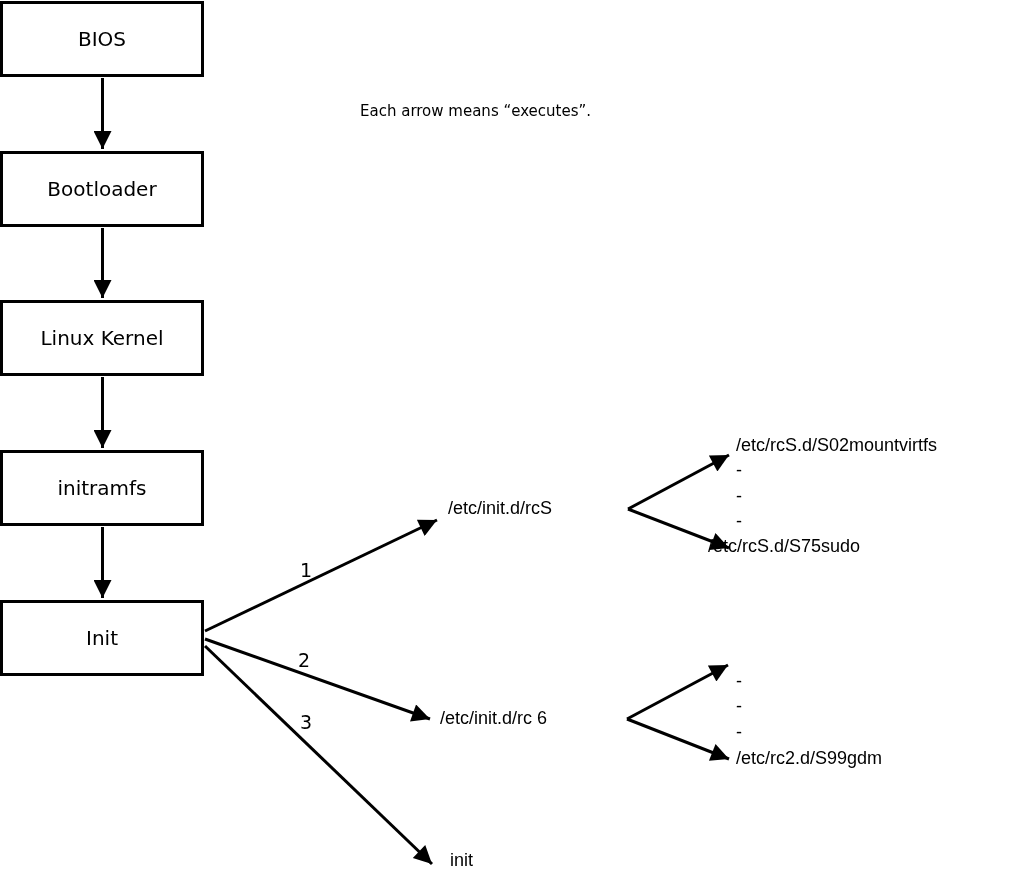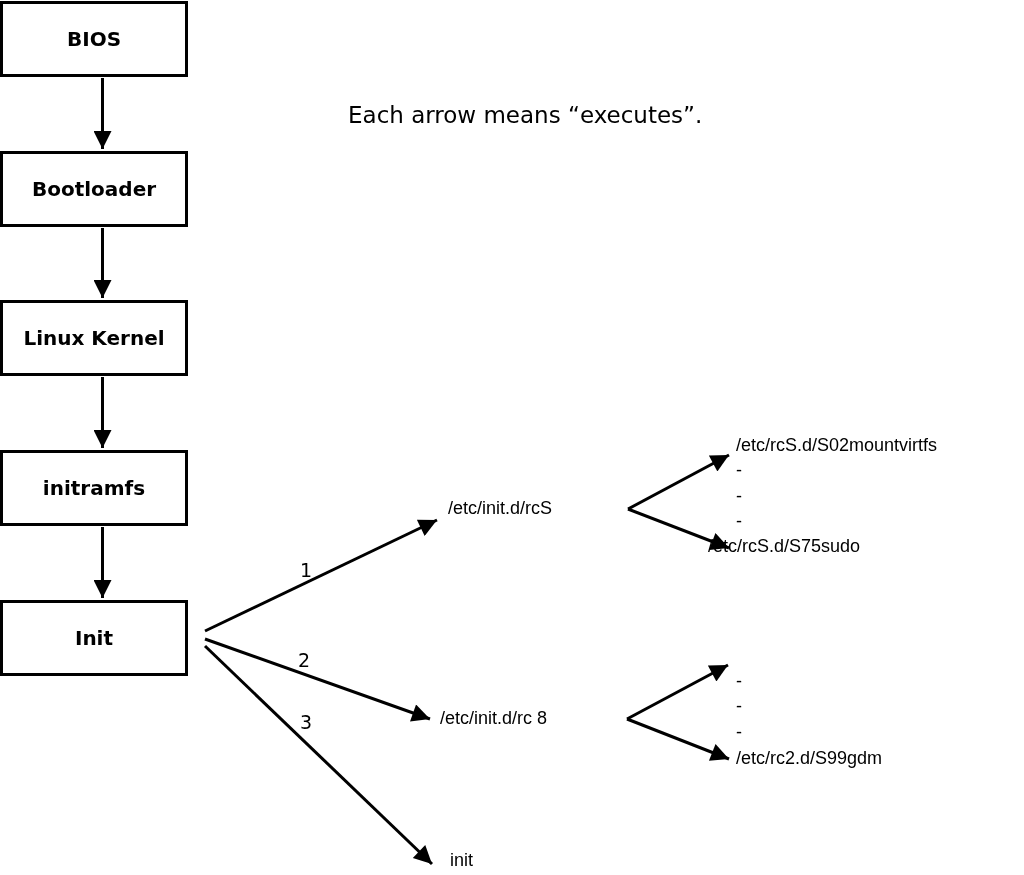--- a/index.html
+++ b/index.html
@@ -23,36 +23,35 @@
     width: 1024px;
     height: 875px;
   }
   #arrows line {
     stroke: var(--ink, #000000);
     stroke-width: 3;
   }
   .box {
     position: absolute;
     left: 0;
-    width: 188px;
+    width: 204px;
     height: 76px;
     box-sizing: border-box;
     border: 3px solid var(--ink, #000000);
     background: #ffffff;
     display: flex;
     align-items: center;
     justify-content: center;
     font-size: 20px;
-    font-weight: bold;
   }
   .note {
     position: absolute;
-    left: 348px;
+    left: 360px;
     top: 102px;
-    font-size: 23px;
+    font-size: 15px;
   }
   .num {
     position: absolute;
     font-size: 19px;
     line-height: 22px;
   }
   .mono {
     position: absolute;
     font-family: Liberation Sans, sans-serif;
     font-size: 18px;
@@ -109,21 +108,21 @@
   <div class="num" style="left:298px; top:649px">2</div>
   <div class="num" style="left:300px; top:711px">3</div>
 
   <div class="mono" style="left:448px; top:497px">/etc/init.d/rcS</div>
   <div class="mono" style="left:736px; top:434px">/etc/rcS.d/S02mountvirtfs</div>
   <div class="mono" style="left:736px; top:459px">-</div>
   <div class="mono" style="left:736px; top:485px">-</div>
   <div class="mono" style="left:736px; top:510px">-</div>
   <div class="mono" style="left:708px; top:535px">/etc/rcS.d/S75sudo</div>
 
-  <div class="mono" style="left:440px; top:707px">/etc/init.d/rc 8</div>
+  <div class="mono" style="left:440px; top:707px">/etc/init.d/rc 6</div>
   <div class="mono" style="left:736px; top:670px">-</div>
   <div class="mono" style="left:736px; top:695px">-</div>
   <div class="mono" style="left:736px; top:721px">-</div>
   <div class="mono" style="left:736px; top:747px">/etc/rc2.d/S99gdm</div>
 
   <div class="mono" style="left:450px; top:849px">init</div>
 
 </div>
 
 </body></html>

